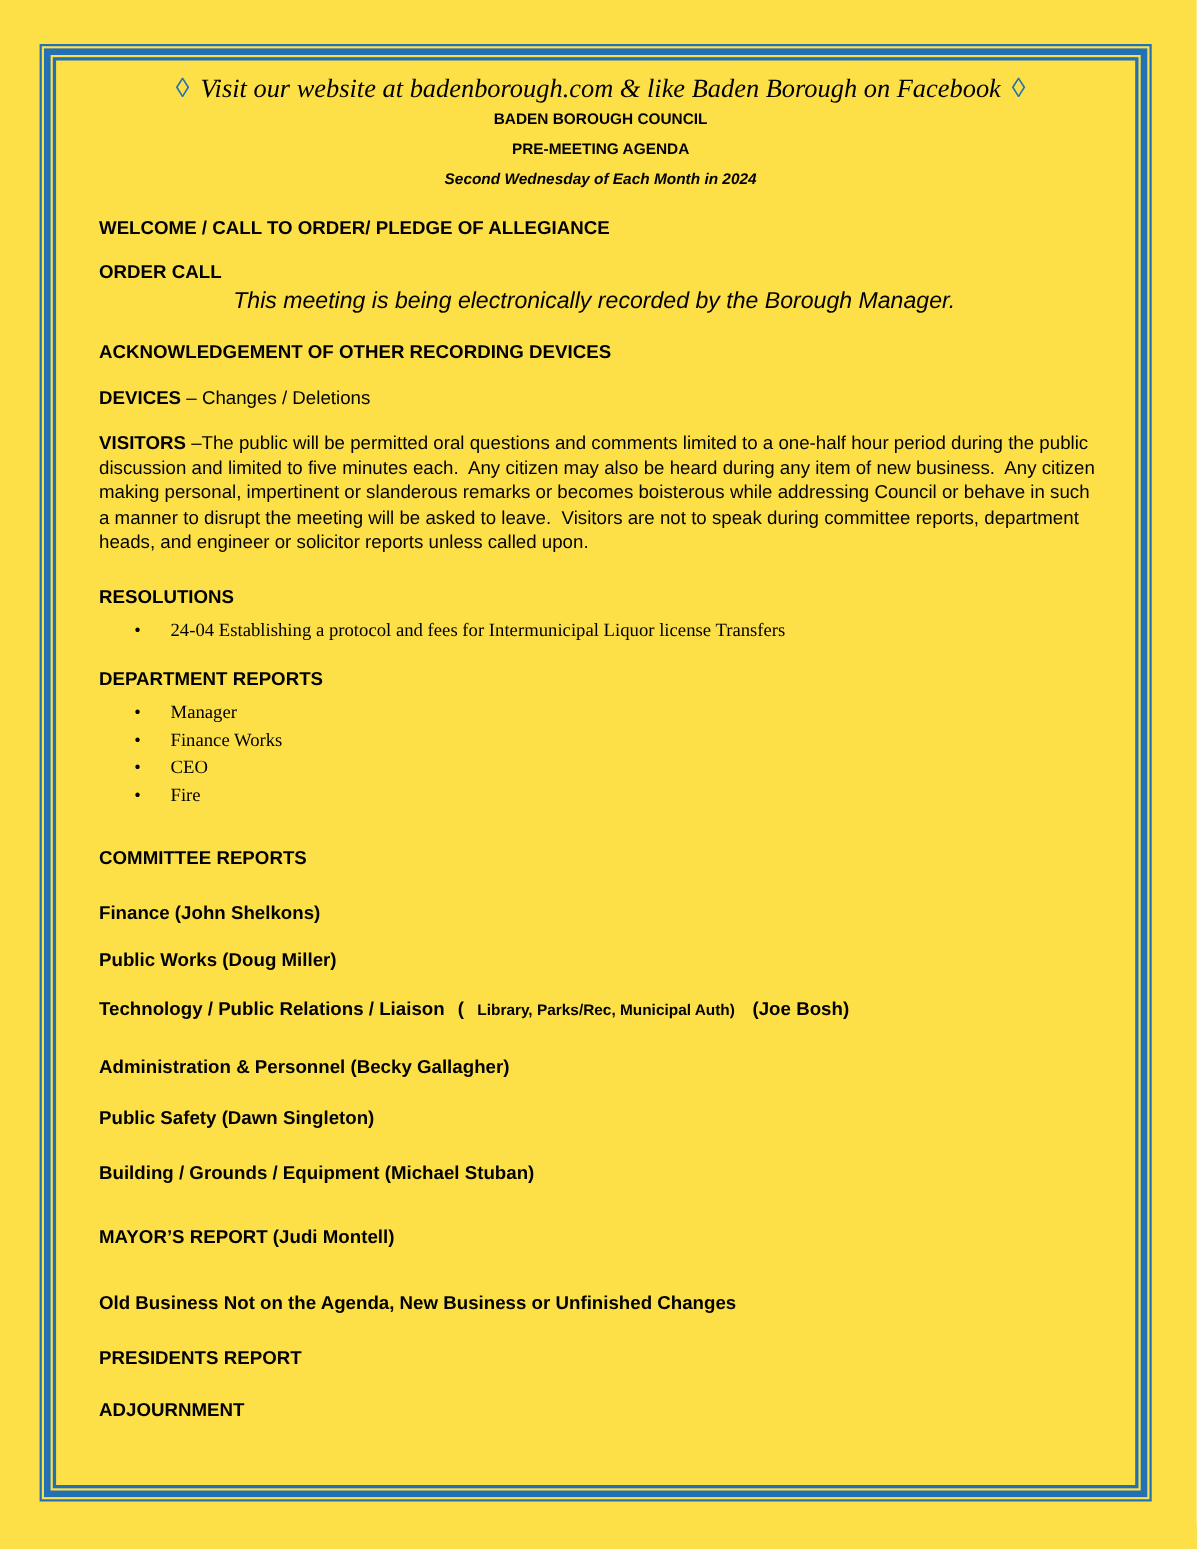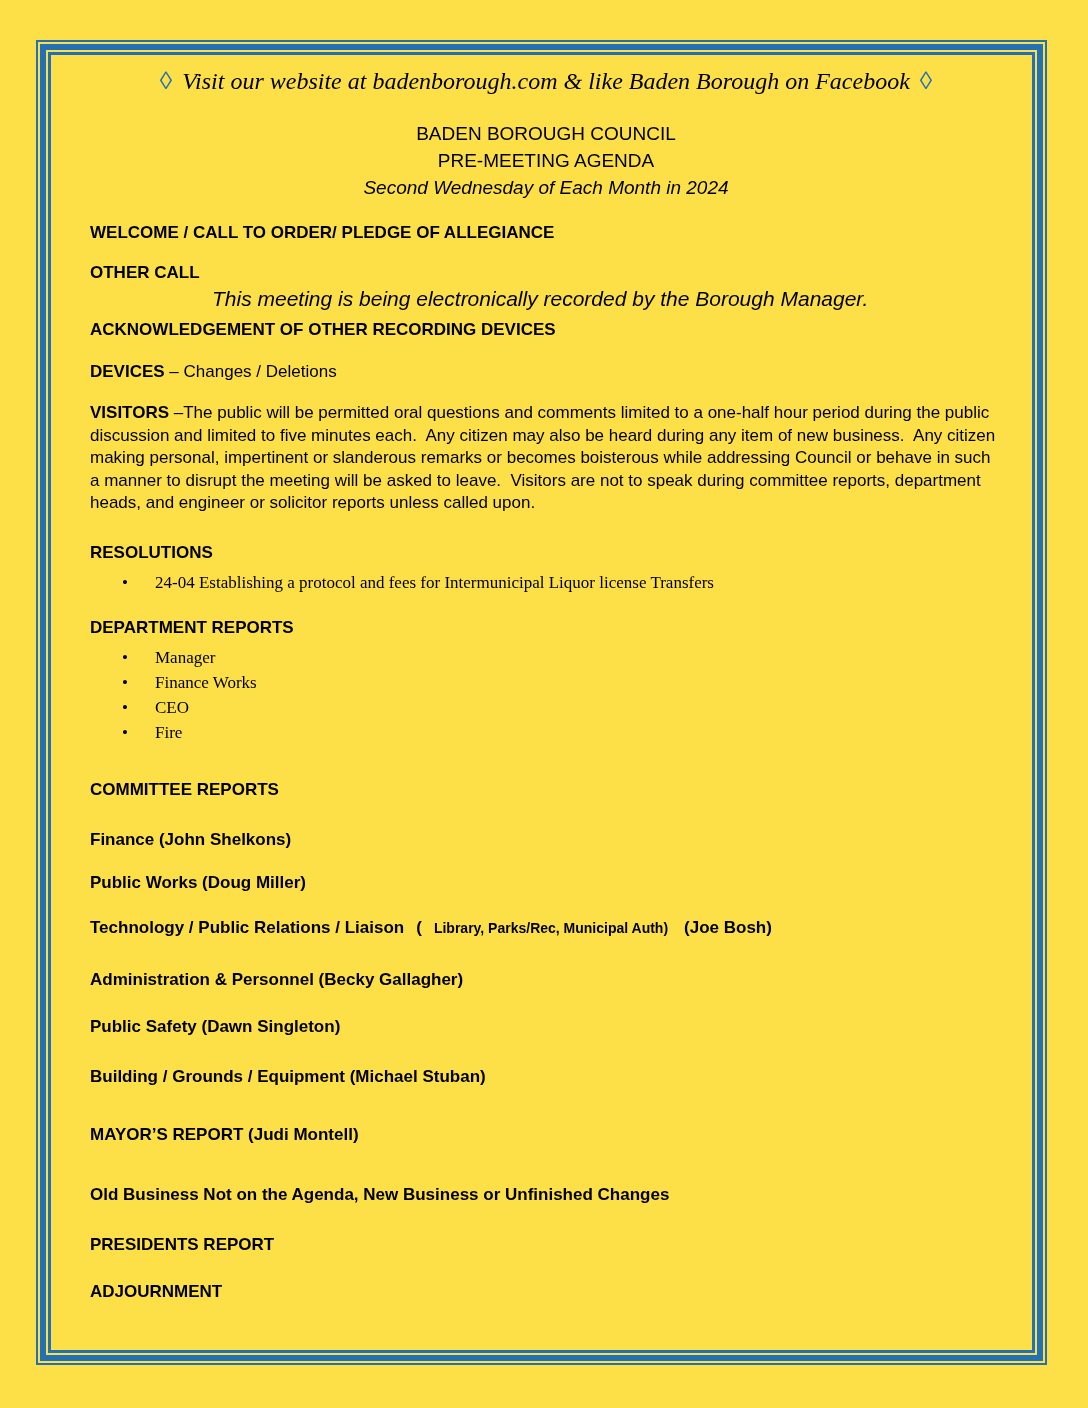--- a/index.html
+++ b/index.html
@@ -44,24 +44,23 @@
     color:var(--ink);
   }
   .banner .diamond{
     color:var(--blue);
     font-style:normal;
     font-size:25px;
     padding:0 10px;
   }
   
   .title-block{
-    margin-top:25px;
     text-align:center;
-    font-weight:normal;
-    font-size:19px;
+    font-weight:bold;
+    font-size:14px;
     line-height:27px;
   }
   .title-block .schedule{ font-style:italic; }
   
   .h{
     font-weight:bold;
     font-size:17px;
     line-height:22px;
   }
   .txt{
@@ -70,21 +69,21 @@
   }
   .m-welcome{ margin-top:21px; }
   .m-roll{ margin-top:18px; }
   .note{
     margin-top:4px;
     padding-left:122px;
     font-style:italic;
     font-size:21px;
     line-height:22px;
   }
-  .m-ack{ margin-top:9px; }
+  .m-ack{ margin-top:24px; }
   .m-agenda{ margin-top:20px; }
   .visitors{
     margin-top:19px;
     font-size:17px;
     line-height:22.5px;
     white-space:pre-wrap;
   }
   .m-resolutions{ margin-top:27px; }
   ul.bullets{
     list-style:none;
@@ -133,21 +132,21 @@
         </div>
 
         <div class="title-block">
           <div>BADEN BOROUGH COUNCIL</div>
           <div>PRE-MEETING AGENDA</div>
           <div class="schedule">Second Wednesday of Each Month in 2024</div>
         </div>
 
         <div class="h m-welcome">WELCOME / CALL TO ORDER/ PLEDGE OF ALLEGIANCE</div>
 
-        <div class="h m-roll">OTHER CALL</div>
+        <div class="h m-roll">ORDER CALL</div>
         <div class="note">This meeting is being electronically recorded by the Borough Manager.</div>
 
         <div class="h m-ack">ACKNOWLEDGEMENT OF OTHER RECORDING DEVICES</div>
 
         <div class="txt m-agenda"><span class="h">DEVICES</span><span> – Changes / Deletions</span></div>
 
         <div class="visitors"><span class="h">VISITORS</span><span> –The public will be permitted oral questions and comments limited to a one-half hour period during the public discussion and limited to five minutes each.  Any citizen may also be heard during any item of new business.  Any citizen making personal, impertinent or slanderous remarks or becomes boisterous while addressing Council or behave in such a manner to disrupt the meeting will be asked to leave.  Visitors are not to speak during committee reports, department heads, and engineer or solicitor reports unless called upon.</span></div>
 
         <div class="h m-resolutions">RESOLUTIONS</div>
         <ul class="bullets">

